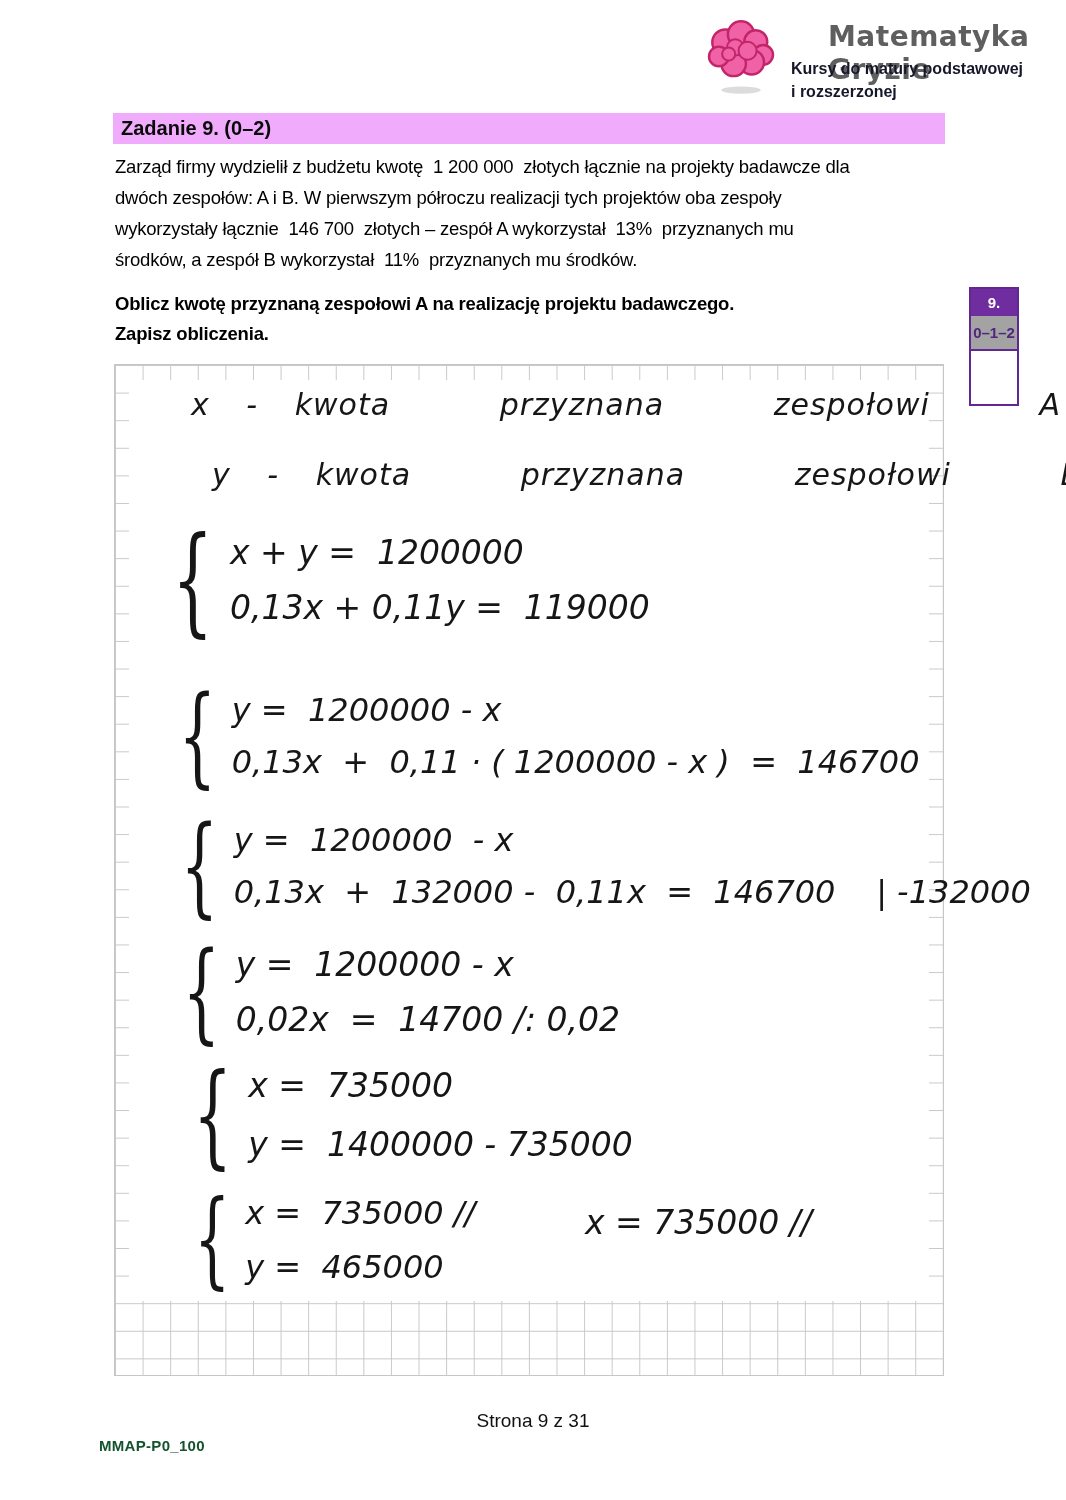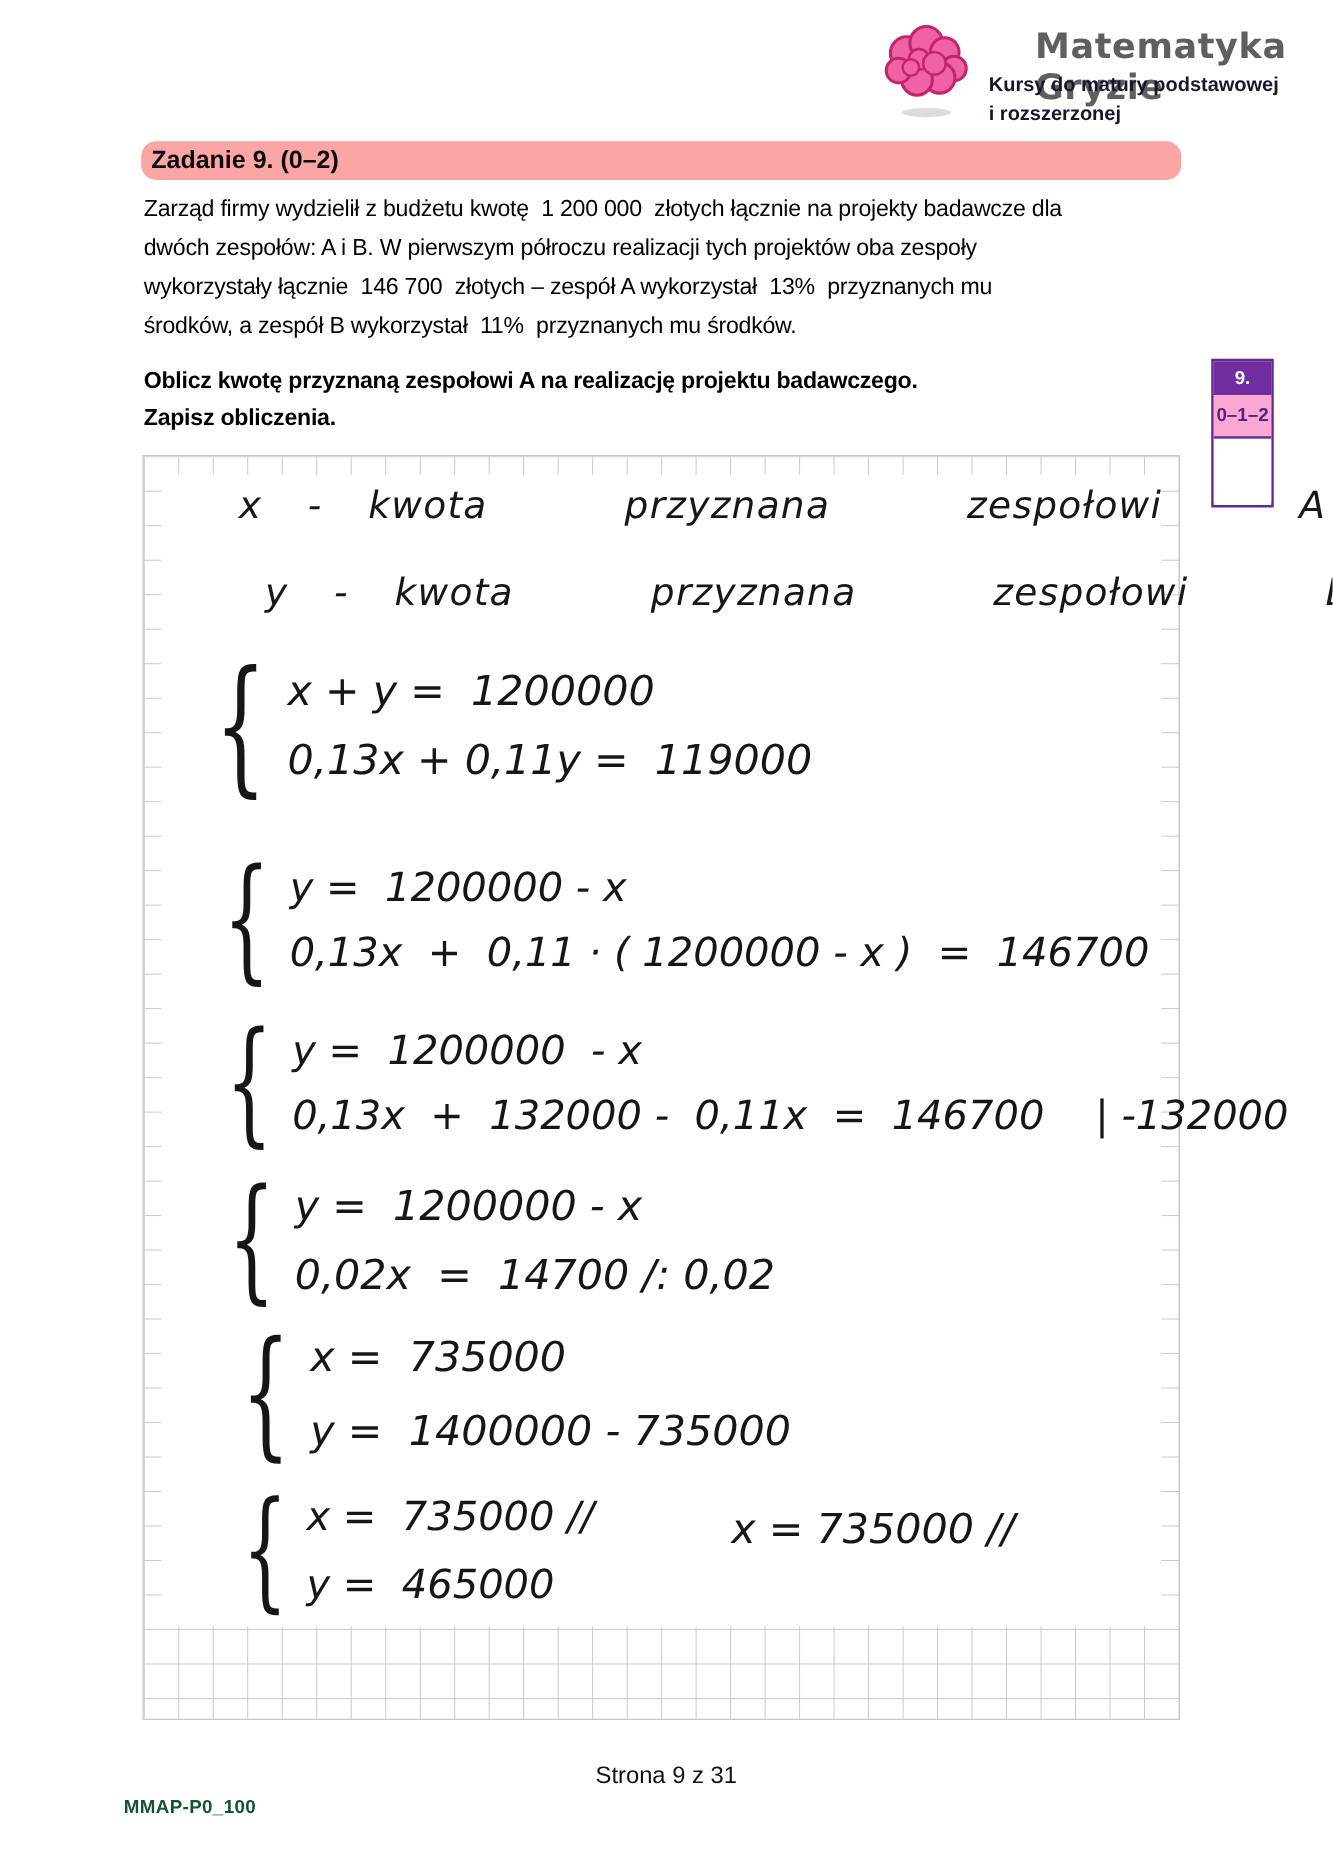--- a/index.html
+++ b/index.html
@@ -19,43 +19,43 @@
     font-family:"DejaVu Sans", sans-serif;
     margin-left:38px;
   }
   .logo-sub { position:absolute; left:96px; font-size:16px; font-weight:bold; color:#17172b; }
   .logo-sub.l1 { top:52px; }
   .logo-sub.l2 { top:75px; }
 
   
   .task-bar {
     position:absolute; left:113px; top:113px; width:832px; height:31px;
-    background:#fca5a5; display:flex; align-items:center; padding-left:8px;
-    font-size:20px; font-weight:bold; color:#0a0a0a;border-radius:12px;
+    background:#f0abfc; display:flex; align-items:center; padding-left:8px;
+    font-size:20px; font-weight:bold; color:#0a0a0a;
   }
 
   
   .task-body { position:absolute; left:115px; top:151px; width:840px; }
   .body-line { white-space:pre; font-size:18.5px; line-height:31px; color:#000;
     font-family:"Liberation Sans", sans-serif; letter-spacing:-0.2px; }
 
   .instruction { position:absolute; left:115px; top:289px; width:840px; }
   .instr-line { white-space:pre; font-size:18.5px; line-height:30px; font-weight:bold; color:#000; letter-spacing:-0.2px; }
 
   
   .score-box {
     position:absolute; left:969px; top:287px; width:50px; height:119px;
     border:2px solid #63288f; background:#fff;
   }
   .score-num {
     height:27px; background:#6f2da0; color:#fff; font-weight:bold; font-size:15px;
     display:flex; align-items:center; justify-content:center;
   }
   .score-scale {
-    height:35px; background:#f9a8d4; color:#512580; font-weight:bold; font-size:15px;
+    height:35px; background:#a3a3a3; color:#512580; font-weight:bold; font-size:15px;
     display:flex; align-items:center; justify-content:center;
     border-bottom:2px solid #63288f;
   }
   .score-empty { height:51px; background:#fff; }
 
   
   .grid-area {
     position:absolute; left:114px; top:364px; width:830px; height:1012px;
     border:1px solid #c6c6c6;
     background-image:

